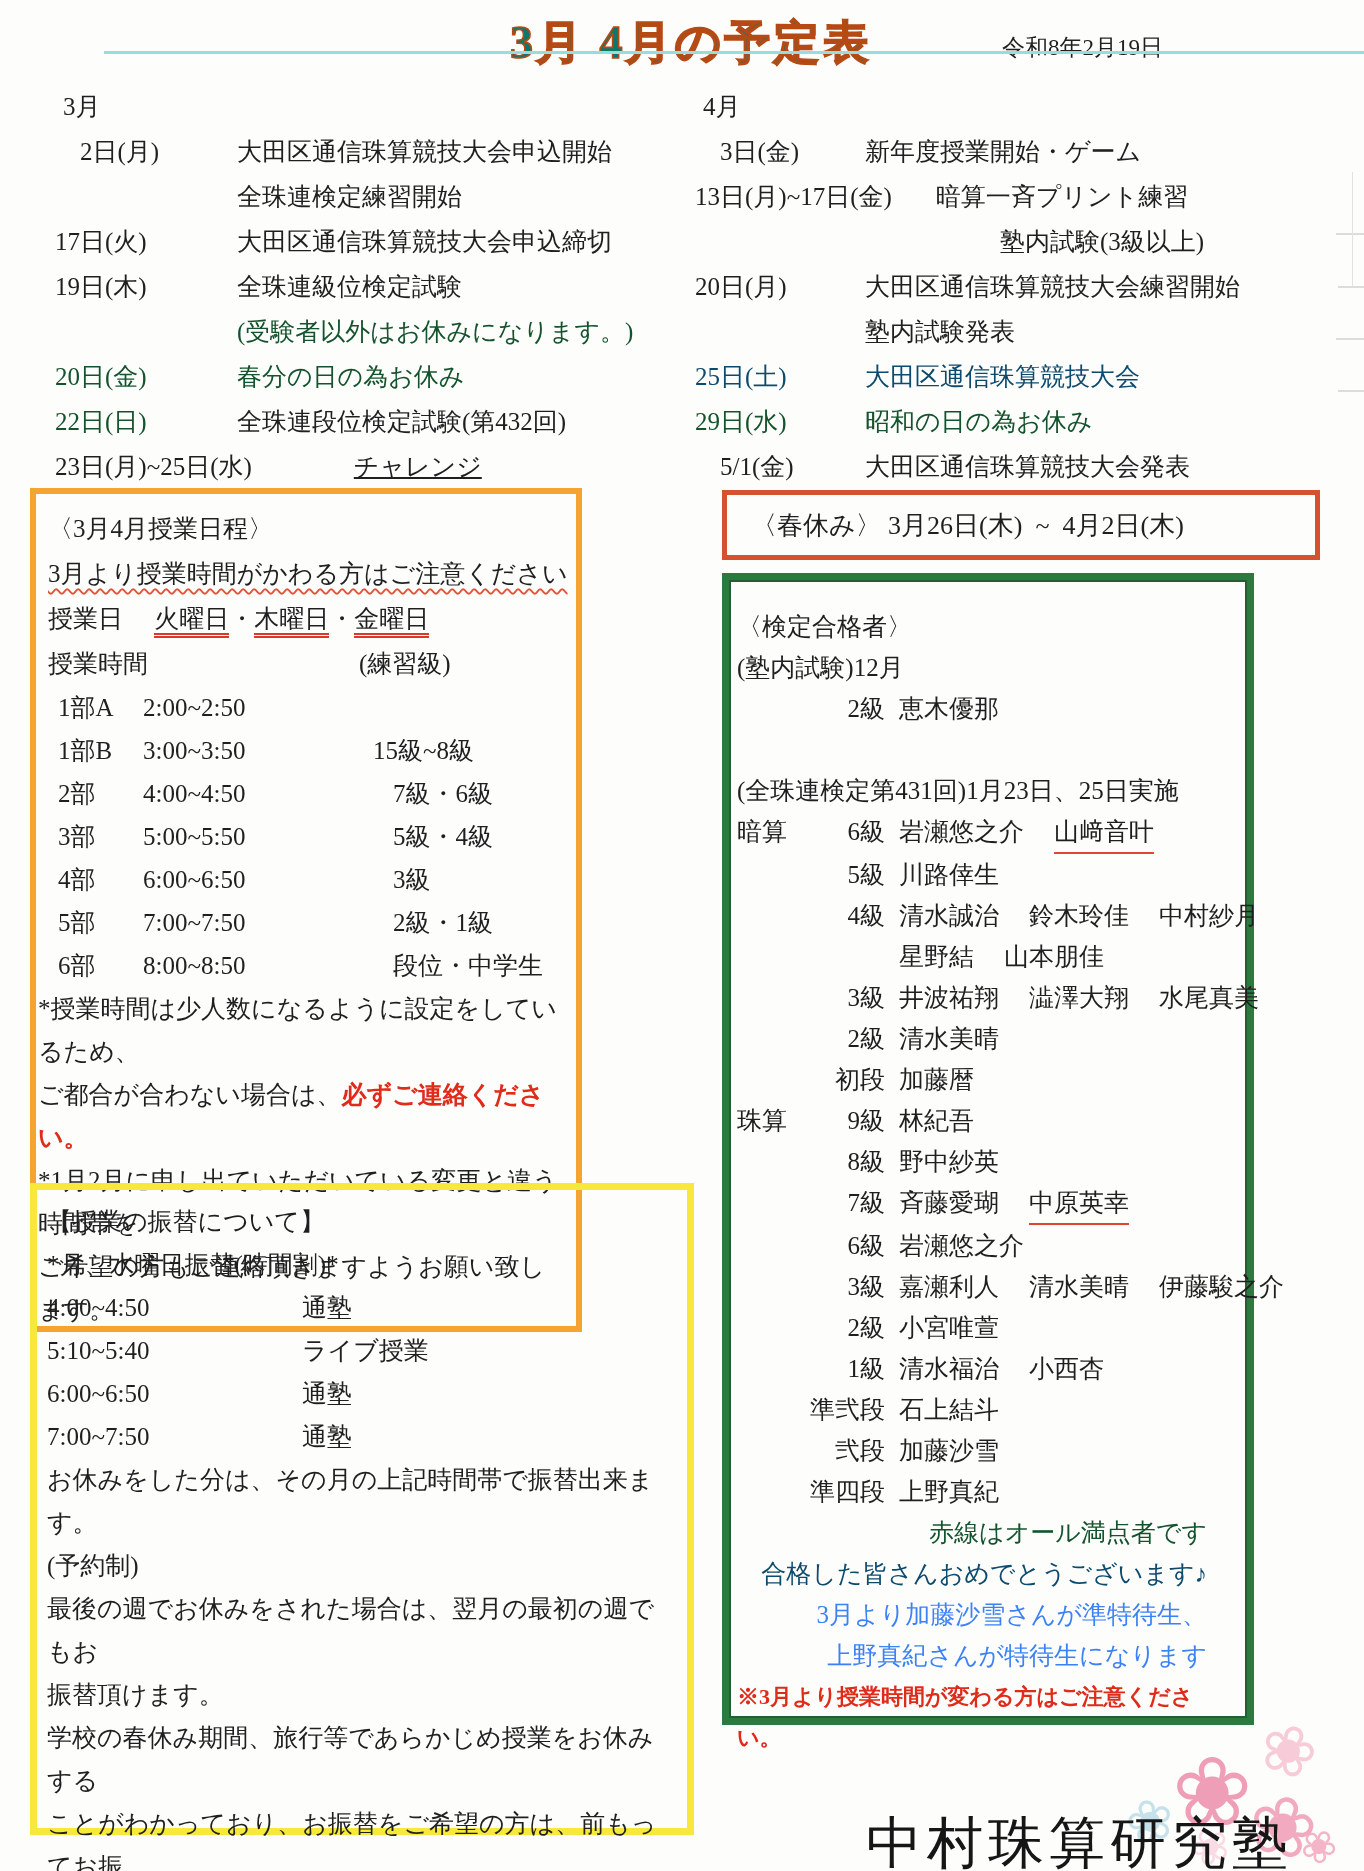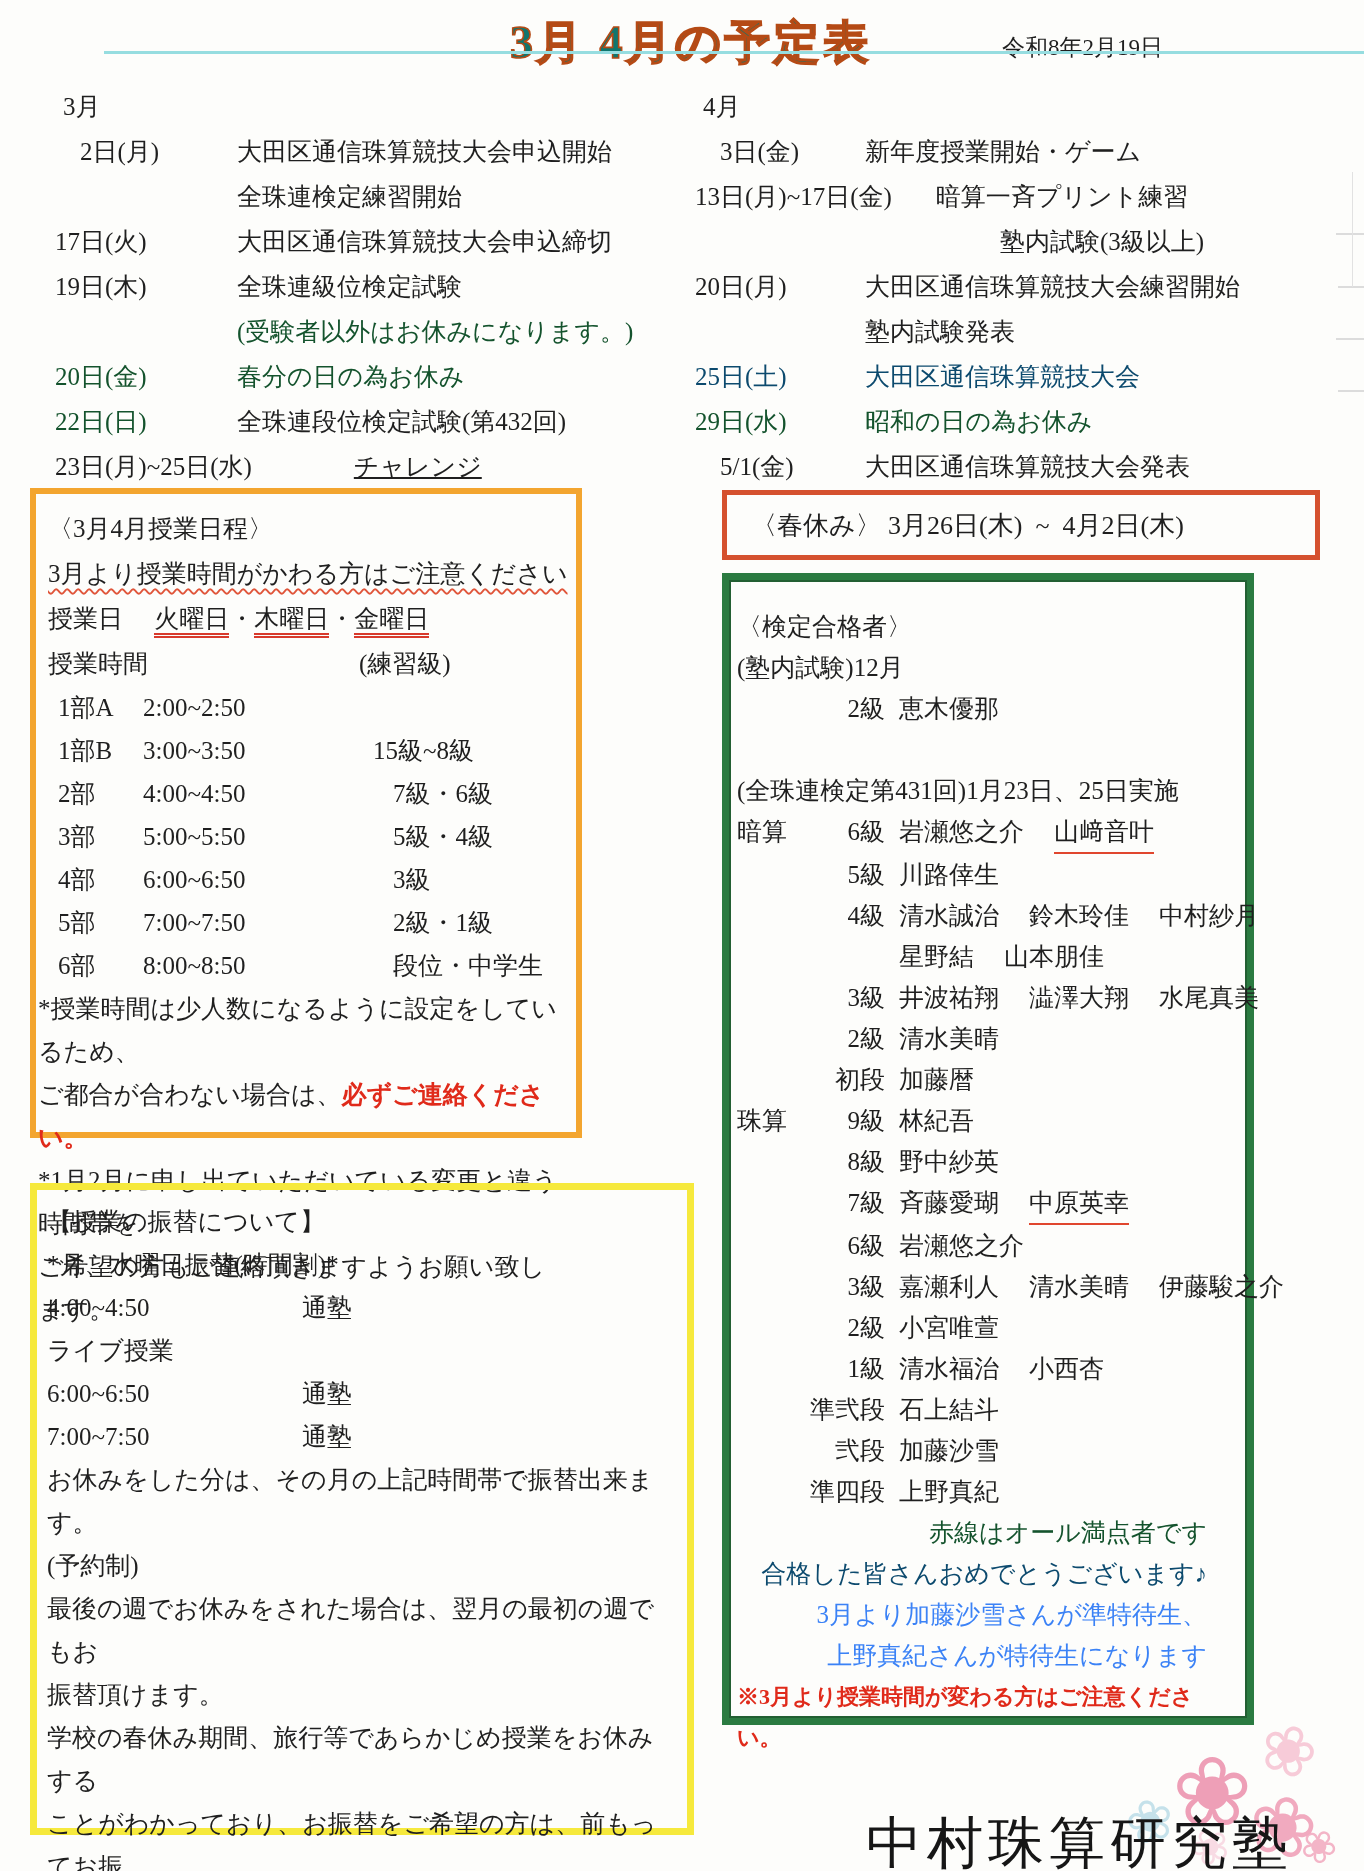--- a/index.html
+++ b/index.html
@@ -27,21 +27,21 @@
   .m-row{display:flex;white-space:nowrap;}
   .march .m-date{flex:none;min-width:138px;white-space:pre;}
   .april .m-date{flex:none;min-width:126px;white-space:pre;}
   .m-text{white-space:pre;margin-left:44px;}
   .m-text.ind{padding-left:135px;}
   .m-text.gap{padding-left:58px;text-decoration:underline;}
   .red{color:#14532d;}
   .blue{color:#0c4a6e;}
   
   .schedule-box{
-    position:absolute;left:30px;top:488px;width:552px;height:650px;
+    position:absolute;left:30px;top:488px;width:552px;height:844px;
     border:6px solid #f3a52f;box-sizing:border-box;
     padding:12px 8px 10px 12px;
   }
   .sb-head{line-height:45px;}
   .sb-notice{text-decoration:underline;text-decoration-style:wavy;text-decoration-color:#e0553a;text-decoration-thickness:2px;text-underline-offset:6px;}
   .day-u{border-bottom:5px double #d8392b;padding-bottom:1px;}
   .sb-labels{position:relative;}
   .sb-level-label{position:absolute;left:311px;top:0;}
   .sb-rows{line-height:43px;}
   .s-row{display:flex;padding-left:10px;white-space:nowrap;}
@@ -387,20 +387,21 @@
   </div>
 
   <div class="transfer-box">
     <div>【授業の振替について】</div>
     <div>*月、水曜日振替(時間割)*</div>
     <div class="t-row">
       <span class="t-time">4:00~4:50</span>
       <span>通塾</span>
     </div>
     <div class="t-row">
+      <span class="t-time">5:10~5:40</span>
       <span>ライブ授業</span>
     </div>
     <div class="t-row">
       <span class="t-time">6:00~6:50</span>
       <span>通塾</span>
     </div>
     <div class="t-row">
       <span class="t-time">7:00~7:50</span>
       <span>通塾</span>
     </div>

